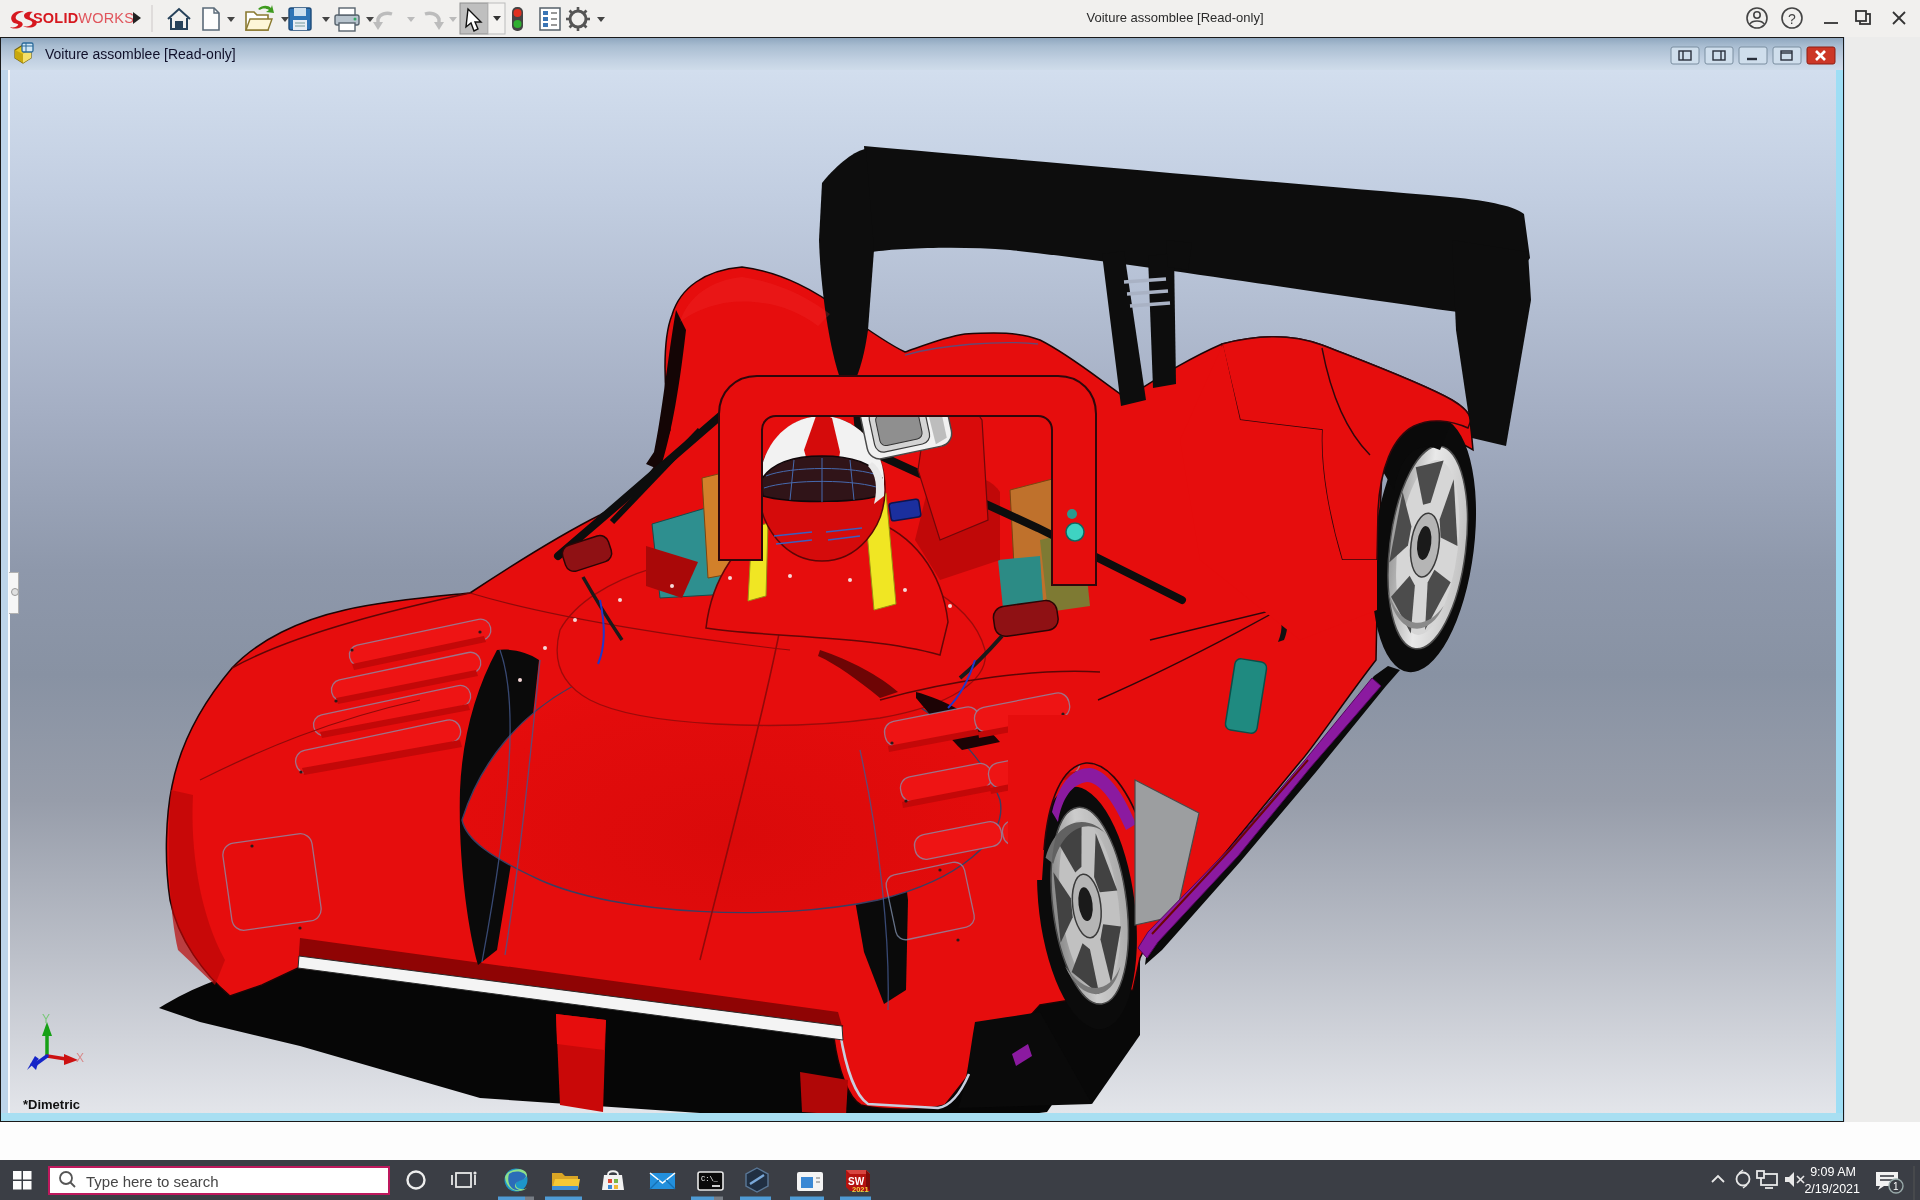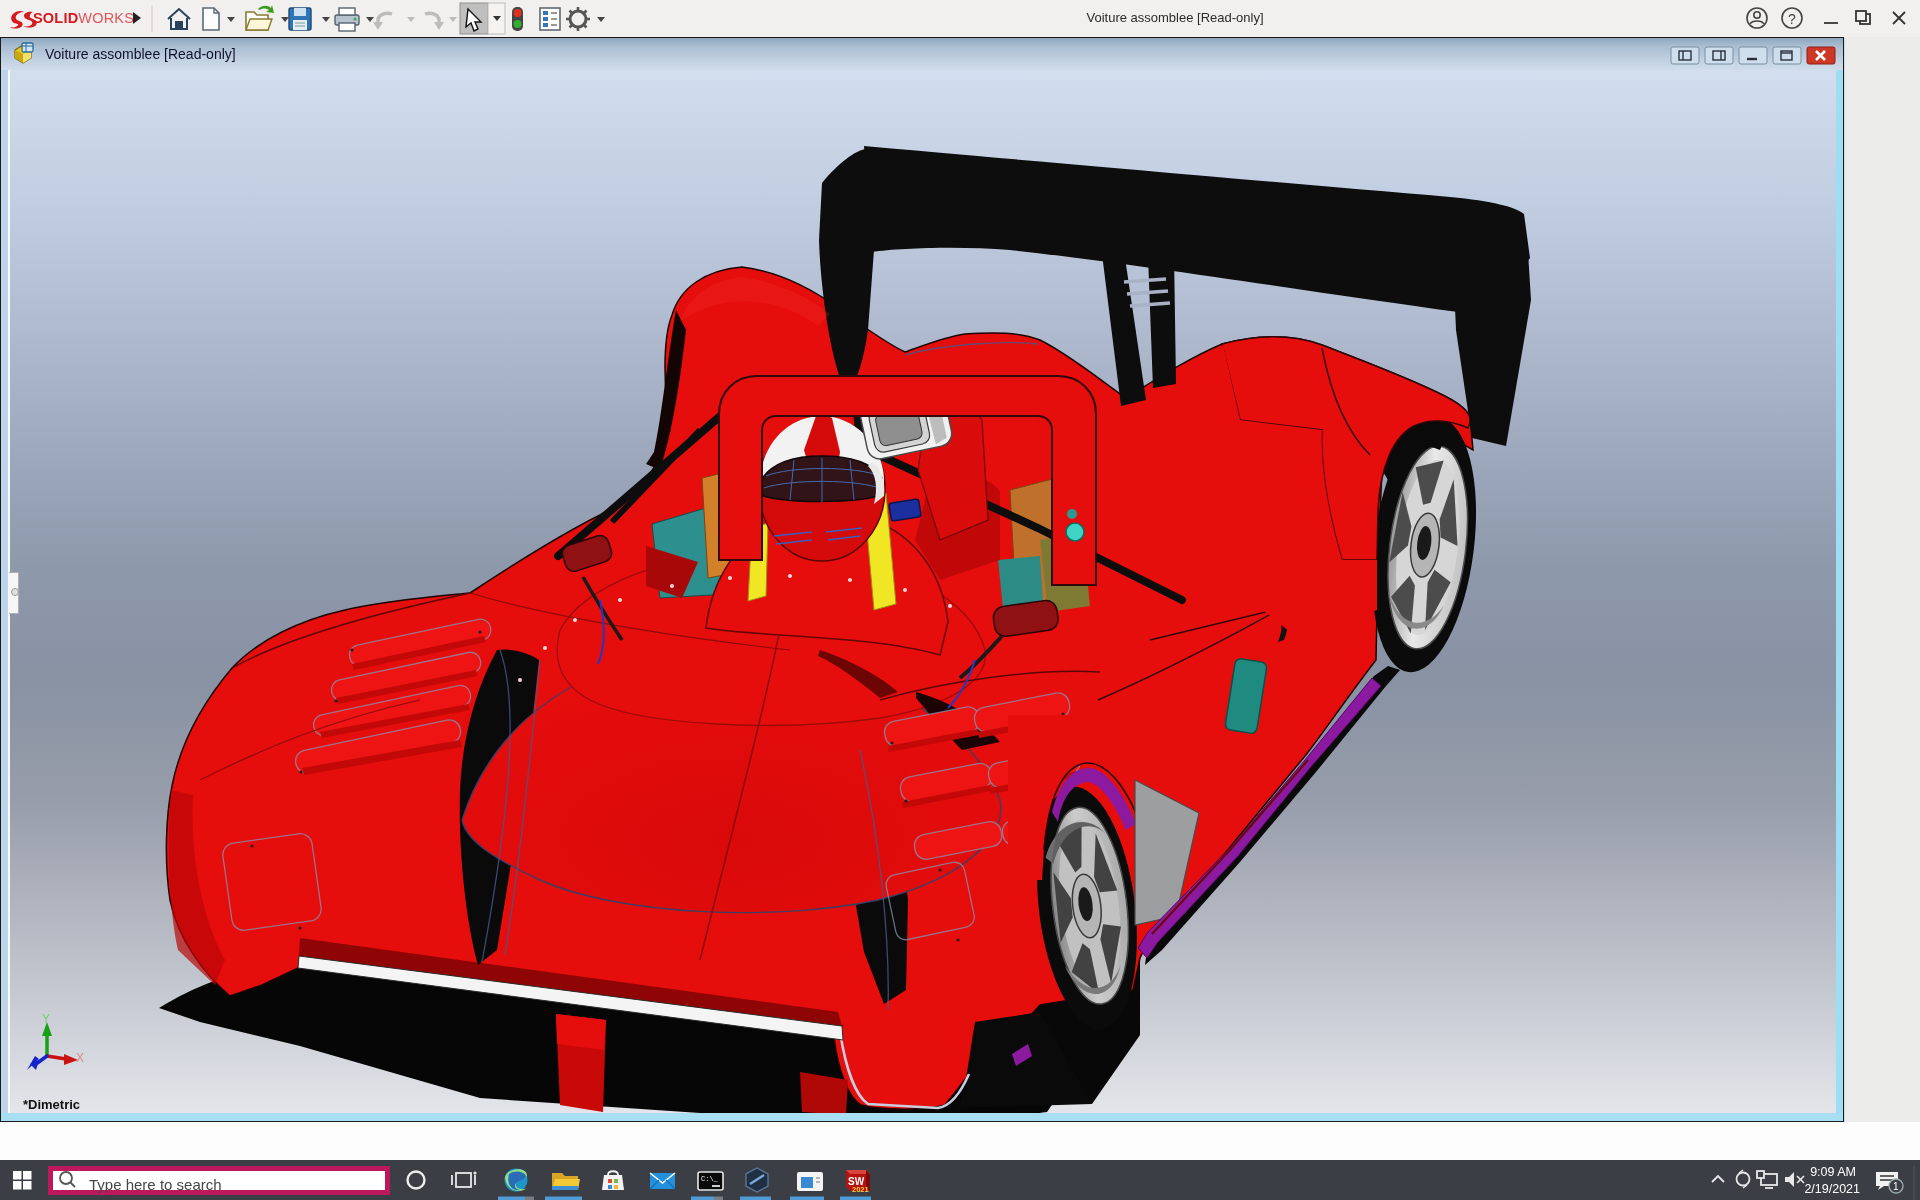--- a/index.html
+++ b/index.html
@@ -19,21 +19,21 @@
   #viewport{left:10px;top:33px;width:1826px;height:1043px;
      background:linear-gradient(#d2deee 0%,#c2cee1 12%,#a4aec3 33%,#8e98ab 48%,#8892a3 58%,#979daa 70%,#bcc0c9 85%,#e3e5ea 100%);}
   
   .framestrip{background:#bdd5ea;}
   
   #gutter{left:1845px;top:37px;width:75px;height:1085px;background:#ececeb;}
   
   #statusbar{left:0;top:1122px;width:1920px;height:38px;background:#fdfdfd;}
   
   #taskbar{left:0;top:1160px;width:1920px;height:40px;background:#3b3e45;}
-  #searchbox{left:48px;top:1166px;width:342px;height:29px;background:#fff;border:5px solid #be185d;box-sizing:border-box;}
+  #searchbox{left:48px;top:1166px;width:342px;height:29px;background:#fff;border:2px solid #be185d;box-sizing:border-box;}
   #searchbox span{position:absolute;left:36px;top:5px;font-size:15px;color:#464646;}
 </style>
 </head>
 <body>
 <div id="screen">
   <div class="abs" id="appbar"></div>
   <div class="abs" id="apptitle">Voiture assomblee [Read-only]</div>
 
   <div class="abs" id="docwin">
     <div id="doctitle" class="abs">

